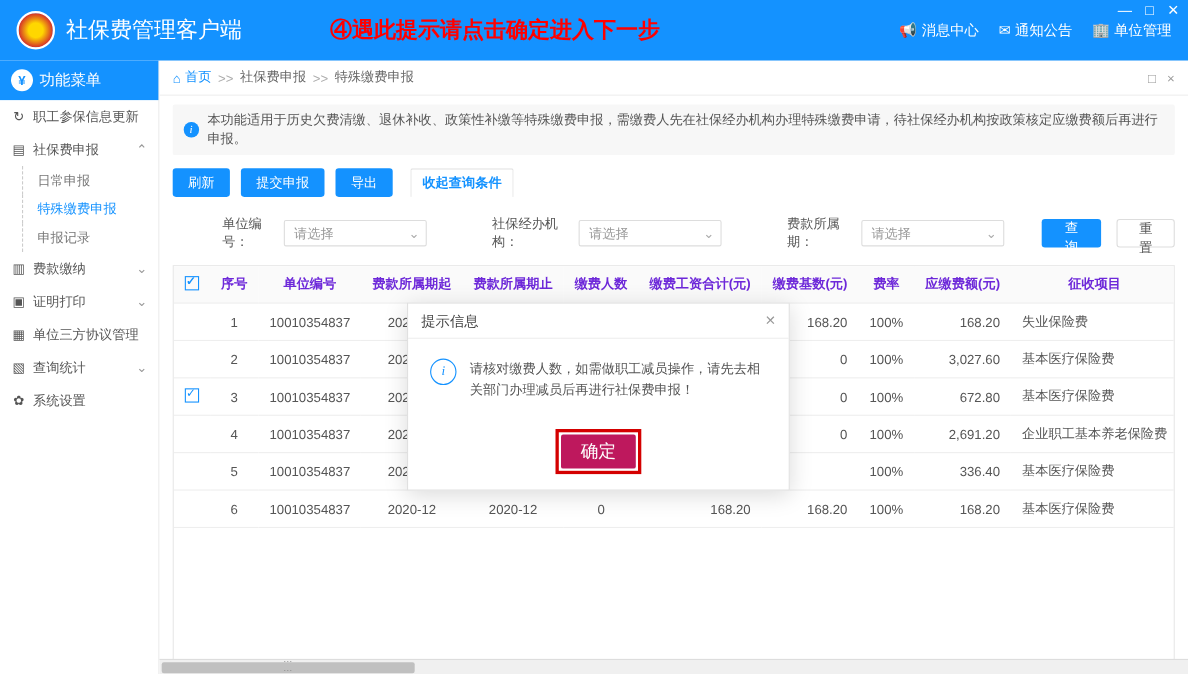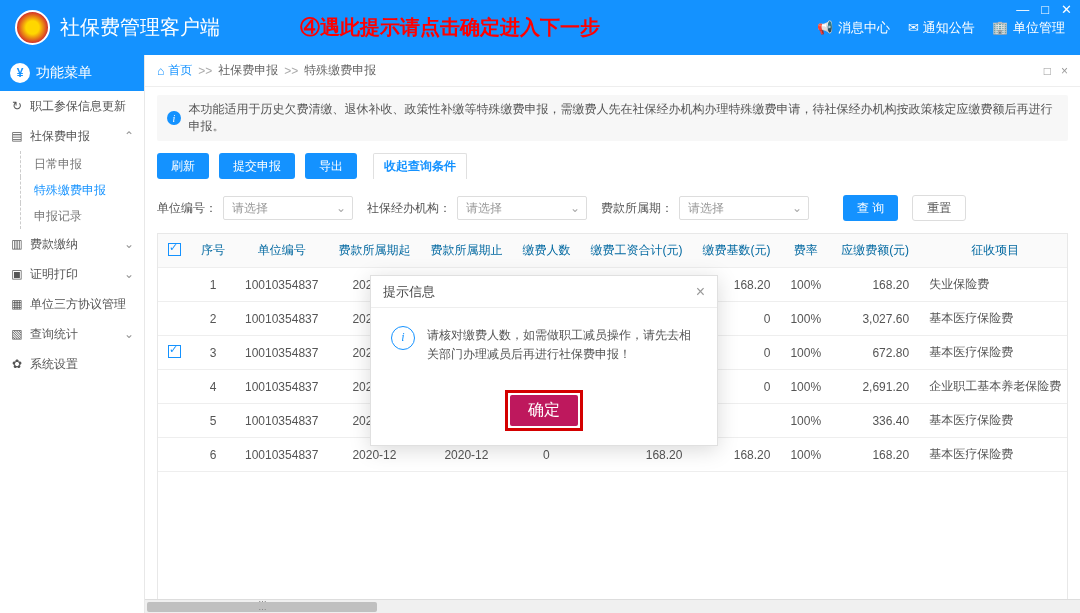--- a/index.html
+++ b/index.html
@@ -41,30 +41,30 @@
 .info-banner { margin: 8px 12px; padding: 6px 10px; display: flex; align-items: center; gap: 8px; font-size: 12px; color: #555; background: #f7f7f7; border-radius: 2px; }
 .info-banner .i-icon { width: 14px; height: 14px; border-radius: 50%; background: #1492ff; color: #fff; display: inline-flex; align-items: center; justify-content: center; font-size: 10px; font-style: italic; font-family: serif; }
 
 .toolbar { display: flex; align-items: center; gap: 10px; padding: 4px 12px 10px; }
 .btn { height: 26px; padding: 0 14px; border-radius: 3px; border: none; cursor: pointer; font-size: 12px; }
 .btn-primary { background: #1492ff; color: #fff; }
 .btn-outline { background: #fff; border: 1px solid #ddd; color: #555; }
 .tab-link { color: #1492ff; padding: 4px 10px; border: 1px solid #e0e0e0; border-bottom: none; border-radius: 2px 2px 0 0; margin-left: 6px; cursor: pointer; font-weight: bold; }
 
 .filters { display: flex; align-items: center; gap: 14px; padding: 6px 12px 12px; font-size: 12px; color: #555; }
-.filters label { display: flex; align-items: center; gap: 6px; }
+.filters label { display: flex; align-items: center; gap: 6px; margin-left: 45px; }
 .select { height: 24px; border: 1px solid #ddd; border-radius: 2px; padding: 0 20px 0 8px; min-width: 110px; background: #fff; color: #999; position: relative; display: inline-flex; align-items: center; }
 .select::after { content: "⌄"; position: absolute; right: 6px; color: #aaa; }
 .select.wide { min-width: 130px; text-align: center; }
 
 
 .table-wrap { margin: 0 12px; border: 1px solid #e8e8e8; overflow: hidden; flex: 1; position: relative; }
 table { border-collapse: collapse; width: 100%; font-size: 12px; }
 th, td { padding: 8px 10px; text-align: center; border-bottom: 1px solid #eee; white-space: nowrap; }
-th { background: #fafafa; color: #0369a1; font-weight: normal; }
+th { background: #fafafa; color: #6d28d9; font-weight: bold; }
 td { color: #555; }
 .chk { width: 13px; height: 13px; border: 1px solid #1492ff; display: inline-block; position: relative; }
 .chk.checked::after { content: "✓"; color: #1492ff; position: absolute; top: -3px; left: 0; font-size: 11px; }
 .num-r { text-align: right; }
 
 
 .modal { position: absolute; top: 275px; left: 370px; width: 348px; background: #fff; box-shadow: 0 4px 20px rgba(0,0,0,.15); border: 1px solid #e0e0e0; }
 .modal-header { height: 32px; border-bottom: 1px solid #eee; padding: 0 12px; display: flex; align-items: center; font-size: 13px; color: #444; }
 .modal-header .close { margin-left: auto; cursor: pointer; color: #999; font-size: 16px; }
 .modal-body { padding: 18px 20px; display: flex; gap: 12px; font-size: 12px; color: #555; line-height: 1.6; }

